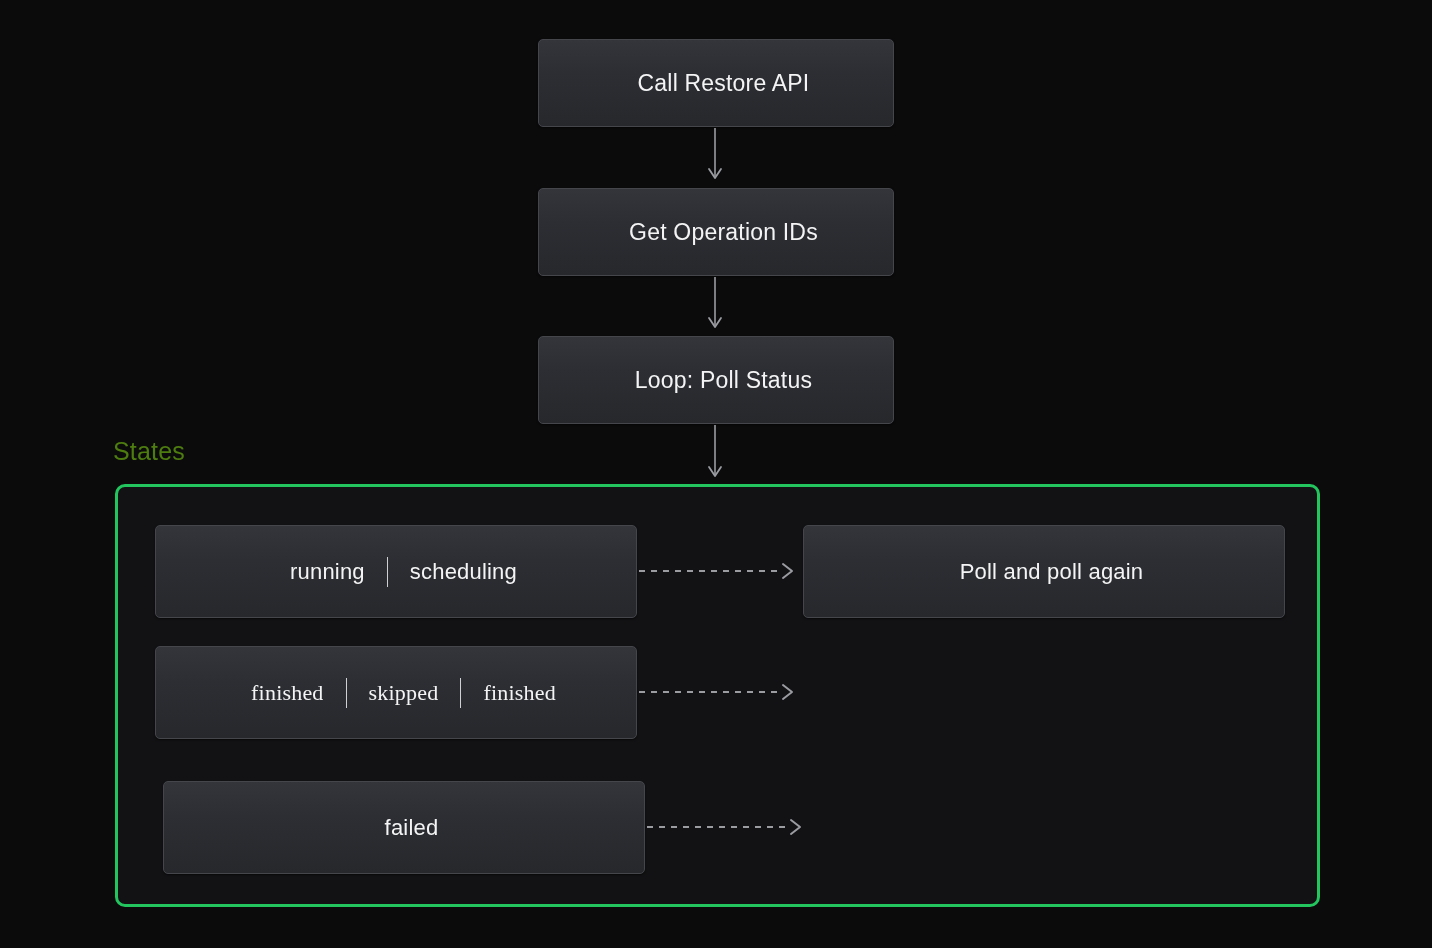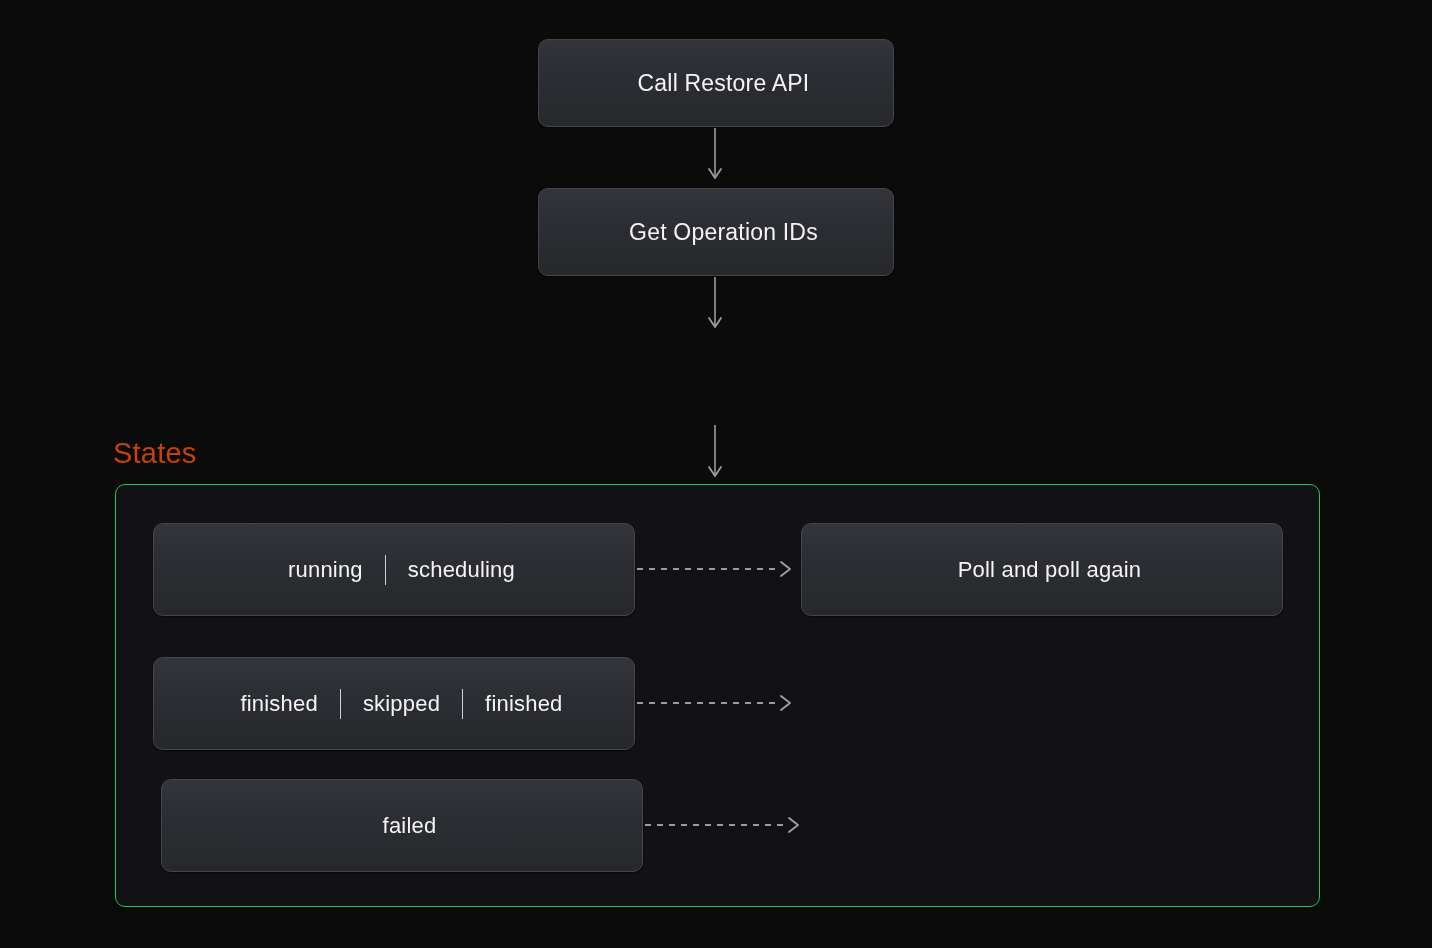--- a/index.html
+++ b/index.html
@@ -24,21 +24,21 @@
 
   
   .node {
     position: absolute;
     box-sizing: border-box;
     display: flex;
     align-items: center;
     justify-content: center;
     background: linear-gradient(180deg, #33353a 0%, #2c2e33 38%, #26282c 100%);
     border: 1px solid #44464c;
-    border-radius: 10px;
+    border-radius: 5px;
     color: #f4f4f5;
     letter-spacing: 0.2px;
     box-shadow: 0 1px 2px rgba(0,0,0,0.55);
     padding-left: 15px;
   }
 
   .node-flow {
     width: 356px;
     height: 88px;
     left: 538px;
@@ -58,45 +58,45 @@
   }
   #v-arrow-1 { top: 128px; }
   #v-arrow-2 { top: 277px; }
   #v-arrow-3 { top: 425px; }
 
   
   #states-label {
     position: absolute;
     left: 113px;
     top: 437px;
-    font-size: 29px;
-    color: #c2410c;
+    font-size: 25px;
+    color: #4d7c0f;
     letter-spacing: 0.2px;
   }
 
   #states-container {
     position: absolute;
     left: 115px;
     top: 484px;
     width: 1205px;
     height: 423px;
     box-sizing: border-box;
     background: #121214;
-    border: 1px solid #22c55e;
+    border: 3px solid #22c55e;
     border-radius: 10px;
   }
 
   .state-row {
     position: absolute;
     left: 37px;
     width: 1131px;
     height: 93px;
   }
   #state-row-0 { top: 38px; }
-  #state-row-1 { top: 172px; }
+  #state-row-1 { top: 159px; font-family: Liberation Serif, serif; }
   #state-row-2 { top: 294px; margin-left: 8px; }
 
   .node-state,
   .node-action {
     position: absolute;
     top: 0;
     height: 93px;
     font-size: 22px;
   }
   .node-state  { left: 0px;   width: 482px; }
@@ -144,20 +144,23 @@
 
   <div class="node node-flow" id="node-get-ops">
     <span>Get Operation IDs</span>
   </div>
 
   <svg class="v-arrow" id="v-arrow-2" viewBox="0 0 20 58">
     <line x1="10" y1="0" x2="10" y2="48" stroke="#9a9ca1" stroke-width="1.6"></line>
     <polyline points="4,41 10,50 16,41" fill="none" stroke="#9a9ca1" stroke-width="1.8" stroke-linecap="round" stroke-linejoin="round"></polyline>
   </svg>
 
+  <div class="node node-flow" id="node-loop-poll">
+    <span>Loop: Poll Status</span>
+  </div>
 
   <svg class="v-arrow" id="v-arrow-3" viewBox="0 0 20 58">
     <line x1="10" y1="0" x2="10" y2="50" stroke="#9a9ca1" stroke-width="1.6"></line>
     <polyline points="4,42 10,51 16,42" fill="none" stroke="#9a9ca1" stroke-width="1.8" stroke-linecap="round" stroke-linejoin="round"></polyline>
   </svg>
 
   <div id="states-label">States</div>
 
   <div id="states-container">
 

